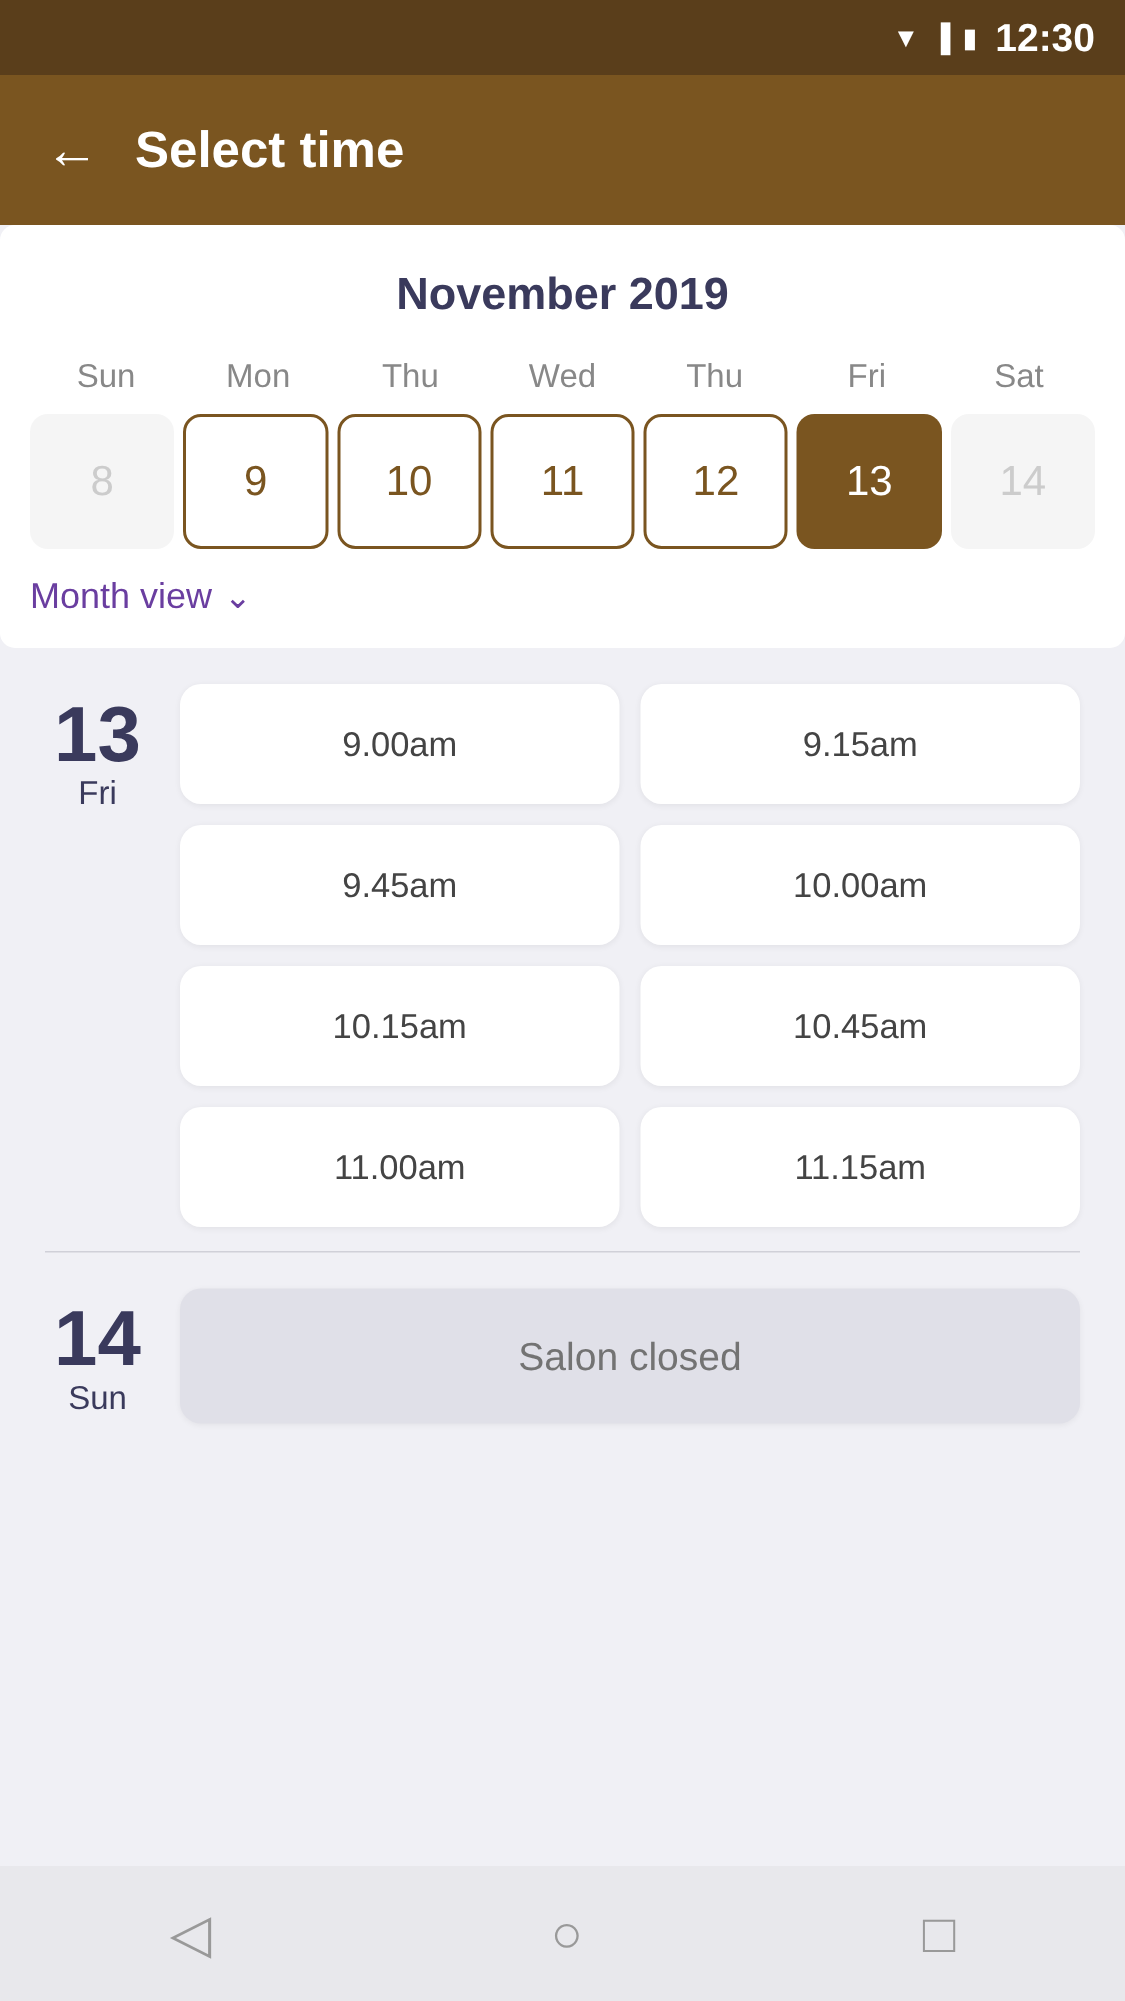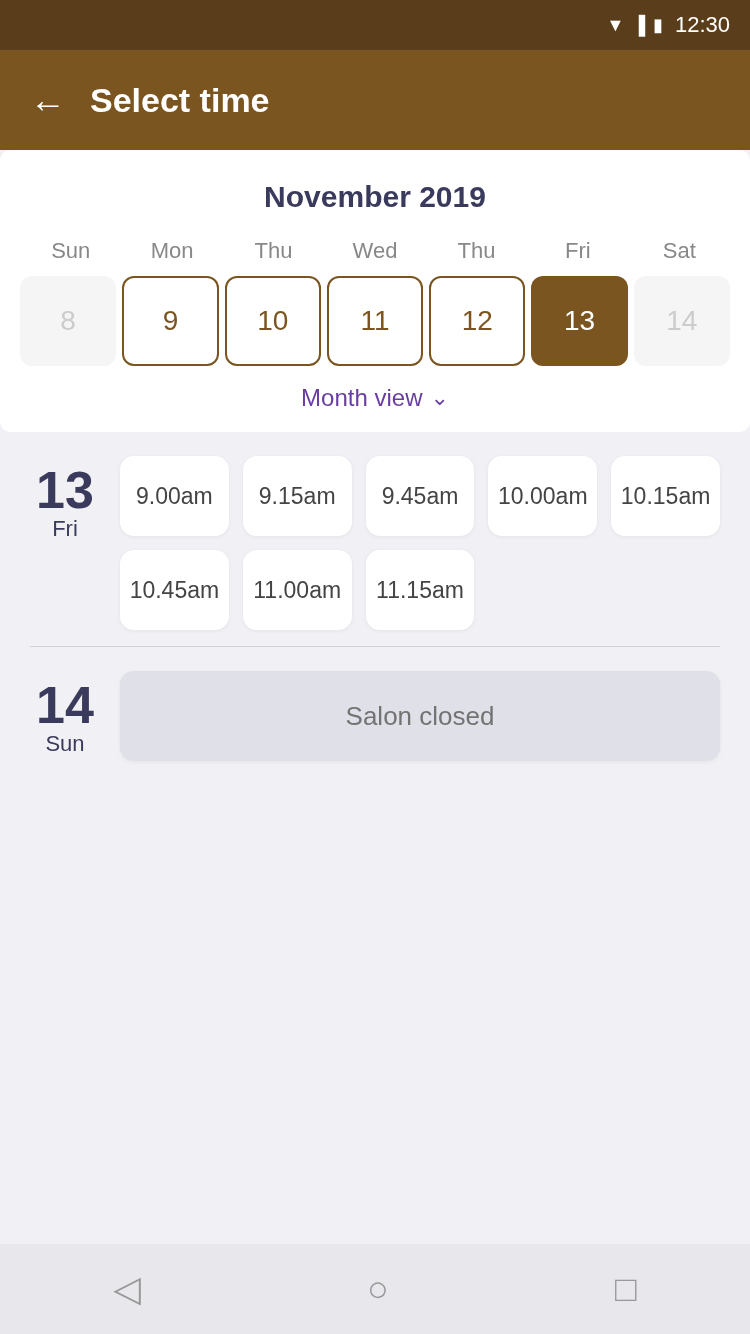--- a/index.html
+++ b/index.html
@@ -17,22 +17,22 @@
       background: #5a3e1b;
       height: 50px;
       display: flex;
       align-items: center;
       justify-content: flex-end;
       padding: 0 20px;
       gap: 12px;
     }
     .status-bar .time {
       color: white;
-      font-size: 22px;
-      font-weight: 400;
+      font-size: 26px;
+      font-weight: 700;
     }
     .status-icons {
       display: flex;
       align-items: center;
       gap: 8px;
     }
     .status-icon {
       color: white;
       font-size: 18px;
     }
@@ -113,21 +113,21 @@
     }
     .cal-day.selected {
       color: white;
       background: #7a5520;
       border: none;
     }
 
     
     .month-view-row {
       display: flex;
-      justify-content: center;
+      justify-content: flex-start;
       align-items: center;
       padding: 18px 0 20px;
       gap: 8px;
     }
     .month-view-label {
       color: #6a3ea0;
       font-size: 24px;
       font-weight: 500;
       cursor: pointer;
     }
@@ -161,21 +161,21 @@
       line-height: 1;
     }
     .day-name {
       font-size: 22px;
       color: #3a3a5c;
       font-weight: 400;
     }
     .time-grid {
       flex: 1;
       display: grid;
-      grid-template-columns: repeat(5, 1fr);
+      grid-template-columns: repeat(2, 1fr);
       gap: 14px;
     }
     .time-slot {
       background: white;
       border-radius: 14px;
       height: 80px;
       display: flex;
       align-items: center;
       justify-content: center;
       font-size: 23px;

